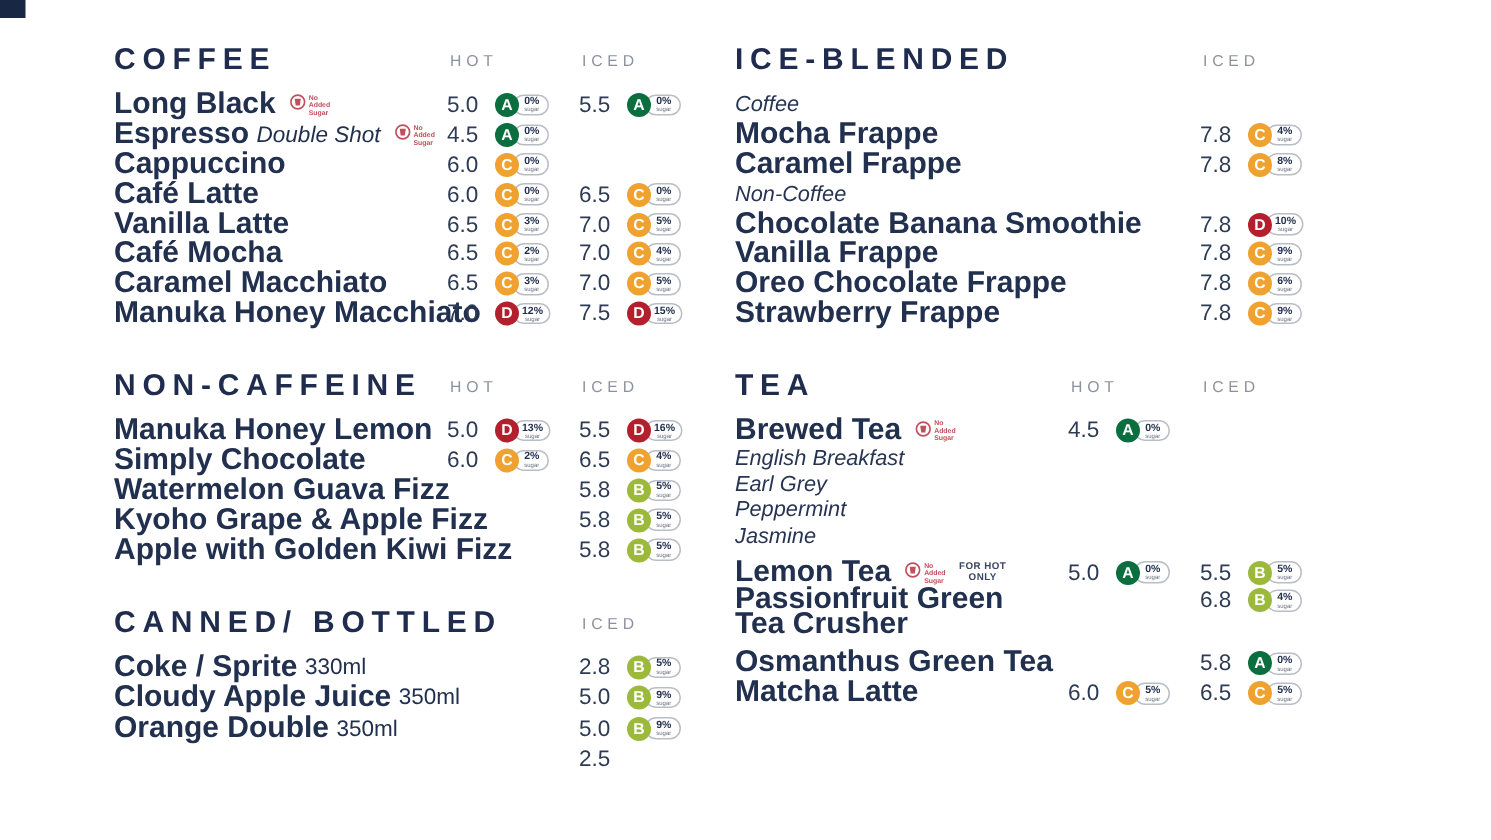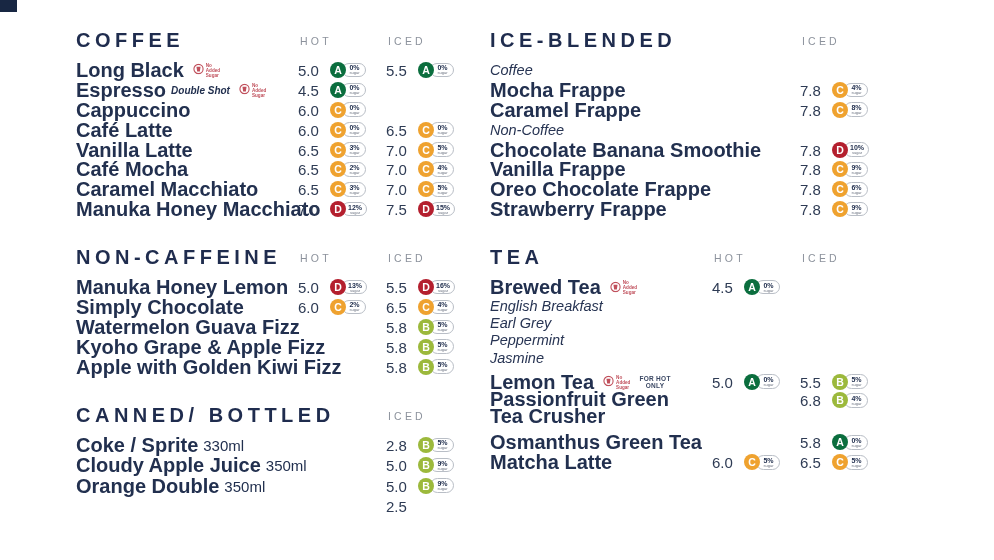--- a/index.html
+++ b/index.html
@@ -29,21 +29,21 @@
   .row.group-break{margin-top:5px;}
   #section-canned-bottled{margin-top:8px;}
   #section-canned-bottled .row{height:20.4px;}
   .name-wrap{
     position:absolute;left:0;top:50%;transform:translateY(-50%);
     display:flex;align-items:center;gap:5px;white-space:nowrap;
   }
   .row.two-line .name-wrap{top:0;transform:none;}
   .name{font-size:20px;font-weight:bold;color:#22304f;}
   .row.two-line .name{display:inline-block;width:190px;white-space:normal;line-height:17px;}
-  .suffix-italic{font-size:10px;font-weight:bold;font-style:italic;color:#22304f;}
+  .suffix-italic{font-size:15px;font-weight:normal;font-style:italic;color:#22304f;}
   .size{font-size:15px;font-weight:normal;color:#22304f;}
   .row.subheading .name,.row.variant .name{
     font-weight:normal;font-style:italic;font-size:14.5px;color:#273453;
   }
   .price{
     position:absolute;top:50%;transform:translateY(-50%);
     font-size:15px;color:#2e3b54;
   }
   .price.hot{left:222px;}
   .price.iced{left:310px;}

